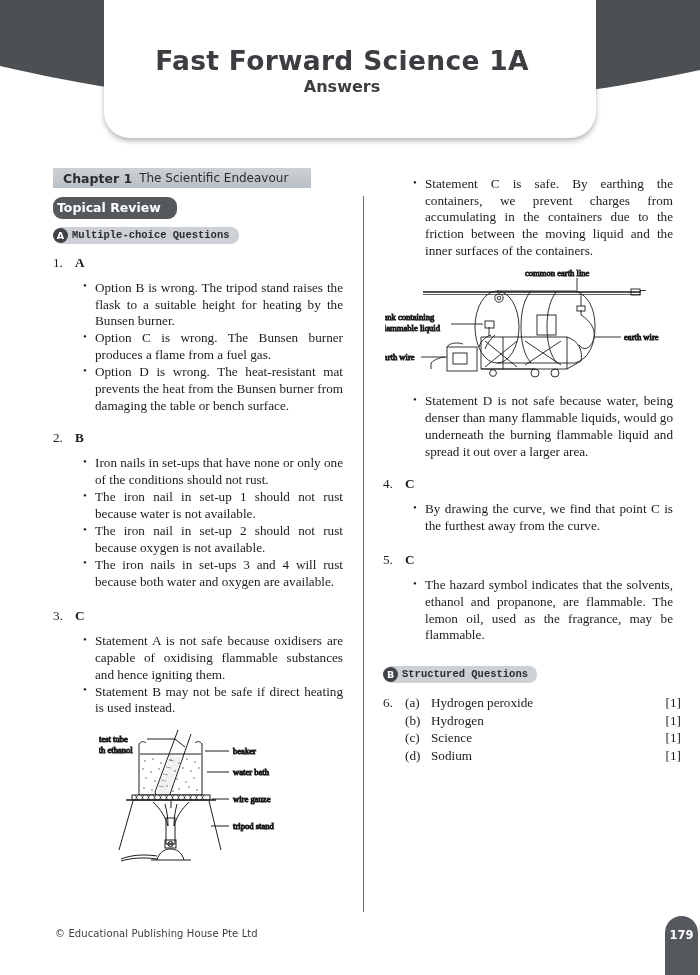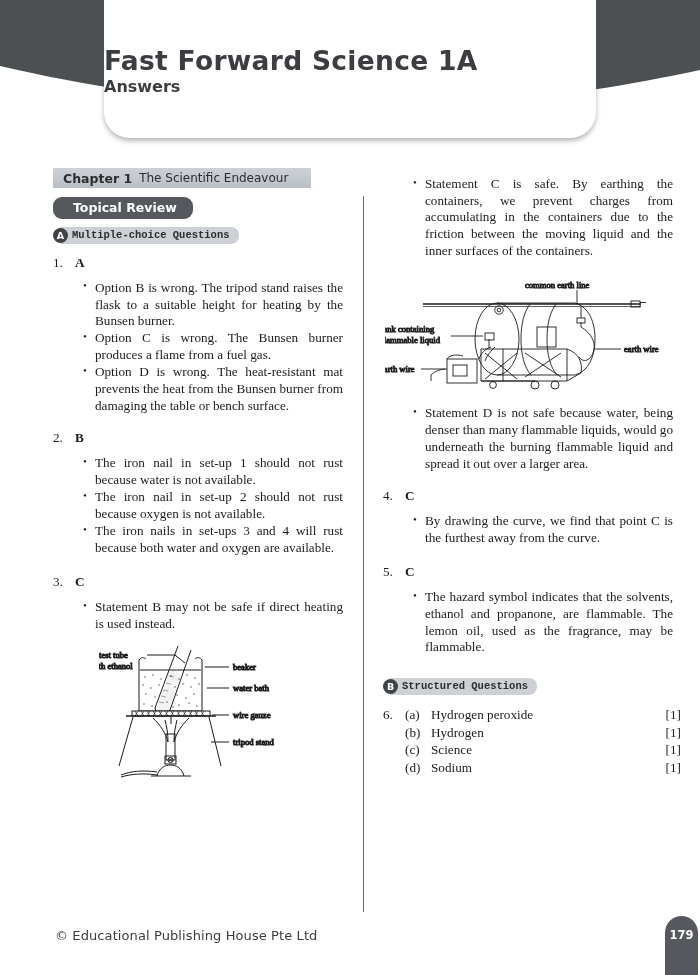--- a/index.html
+++ b/index.html
@@ -37,20 +37,21 @@
     background: #ffffff;
     border-radius: 0 0 26px 26px;
     box-shadow: 0 3px 5px rgba(70,78,86,0.40);
     z-index: 2;
   }
   #title-card-inner {
     position: absolute;
     left: 0;
     right: 16px;
     top: 86px;
+    text-align: center;
   }
   .title-line1 {
     font-family: "DejaVu Sans", sans-serif;
     font-weight: bold;
     font-size: 26.5px;
     letter-spacing: 0.3px;
     color: #3b3d41;
     line-height: 1.1;
   }
   .title-line2 {
@@ -116,21 +117,21 @@
   }
 
   
   .section-pill {
     display: inline-block;
     background: #55585c;
     color: #ffffff;
     font-family: "DejaVu Sans", sans-serif;
     font-weight: bold;
     font-size: 12.5px;
-    padding: 3px 16px 4px 20px;
+    padding: 3px 16px 4px 4px;
     border-radius: 9px;
     margin-bottom: 8px;
   }
 
   
   .sub-section {
     display: flex;
     align-items: center;
     margin-bottom: 11px;
   }
@@ -216,21 +217,21 @@
     font-size: 8.6px;
     fill: #1c1c1c;
   }
 
   
   #footer-copyright {
     position: absolute;
     left: 40px;
     top: 928px;
     font-family: "DejaVu Sans", sans-serif;
-    font-size: 13px;
+    font-size: 10px;
     color: #3a3c40;
     letter-spacing: 0.1px;
   }
   #page-pill {
     position: absolute;
     left: 650px;
     top: 916px;
     width: 33px;
     height: 62px;
     background: #55585c;
@@ -291,32 +292,34 @@
         <li>Option D is wrong. The heat-resistant mat prevents the heat from the Bunsen burner from damaging the table or bench surface.</li>
       </ul>
     </div>
 
     <div class="qa-item" style="margin-top:16px;">
       <div class="qa-head">
         <span class="qa-num">2.</span>
         <span class="qa-ans">B</span>
       </div>
       <ul class="bullets">
+        <li>Iron nails in set-ups that have none or only one of the conditions should not rust.</li>
         <li>The iron nail in set-up 1 should not rust because water is not available.</li>
         <li>The iron nail in set-up 2 should not rust because oxygen is not available.</li>
         <li>The iron nails in set-ups 3 and 4 will rust because both water and oxygen are available.</li>
       </ul>
     </div>
 
     <div class="qa-item" style="margin-top:18px;">
       <div class="qa-head">
         <span class="qa-num">3.</span>
         <span class="qa-ans">C</span>
       </div>
       <ul class="bullets">
+        <li>Statement A is not safe because oxidisers are capable of oxidising flammable substances and hence igniting them.</li>
         <li>Statement B may not be safe if direct heating is used instead.</li>
       </ul>
     </div>
 
     <div class="figure" style="margin-left:46px;">
       <svg width="230" height="132" viewBox="0 0 230 132" xmlns="http://www.w3.org/2000/svg" stroke="#1c1c1c" fill="none" stroke-width="1">
 
         <line x1="48" y1="9" x2="76" y2="9"></line>
         <line x1="76" y1="9" x2="86" y2="17"></line>
 
@@ -412,21 +415,21 @@
     </div>
 
   </div>
 
   <div class="column" id="col-right">
 
     <ul class="bullets" id="orphan-bullet" style="padding-left:34px;">
       <li>Statement C is safe. By earthing the containers, we prevent charges  from accumulating in the containers due to the friction between the moving liquid and the inner surfaces of the containers.</li>
     </ul>
 
-    <div class="figure" style="margin-left:2px;margin-top:18px;">
+    <div class="figure" style="margin-left:2px;margin-top:6px;">
       <svg width="294" height="118" viewBox="0 0 294 118" xmlns="http://www.w3.org/2000/svg" stroke="#1c1c1c" fill="none" stroke-width="0.9">
 
         <line x1="38" y1="27" x2="256" y2="27" stroke-width="1.3"></line>
         <line x1="38" y1="29.5" x2="256" y2="29.5" stroke-width="0.7"></line>
 
         <rect x="246" y="24" width="9" height="6"></rect>
         <line x1="255" y1="25.5" x2="261" y2="25.5"></line>
 
         <line x1="192" y1="13" x2="192" y2="27"></line>
 

